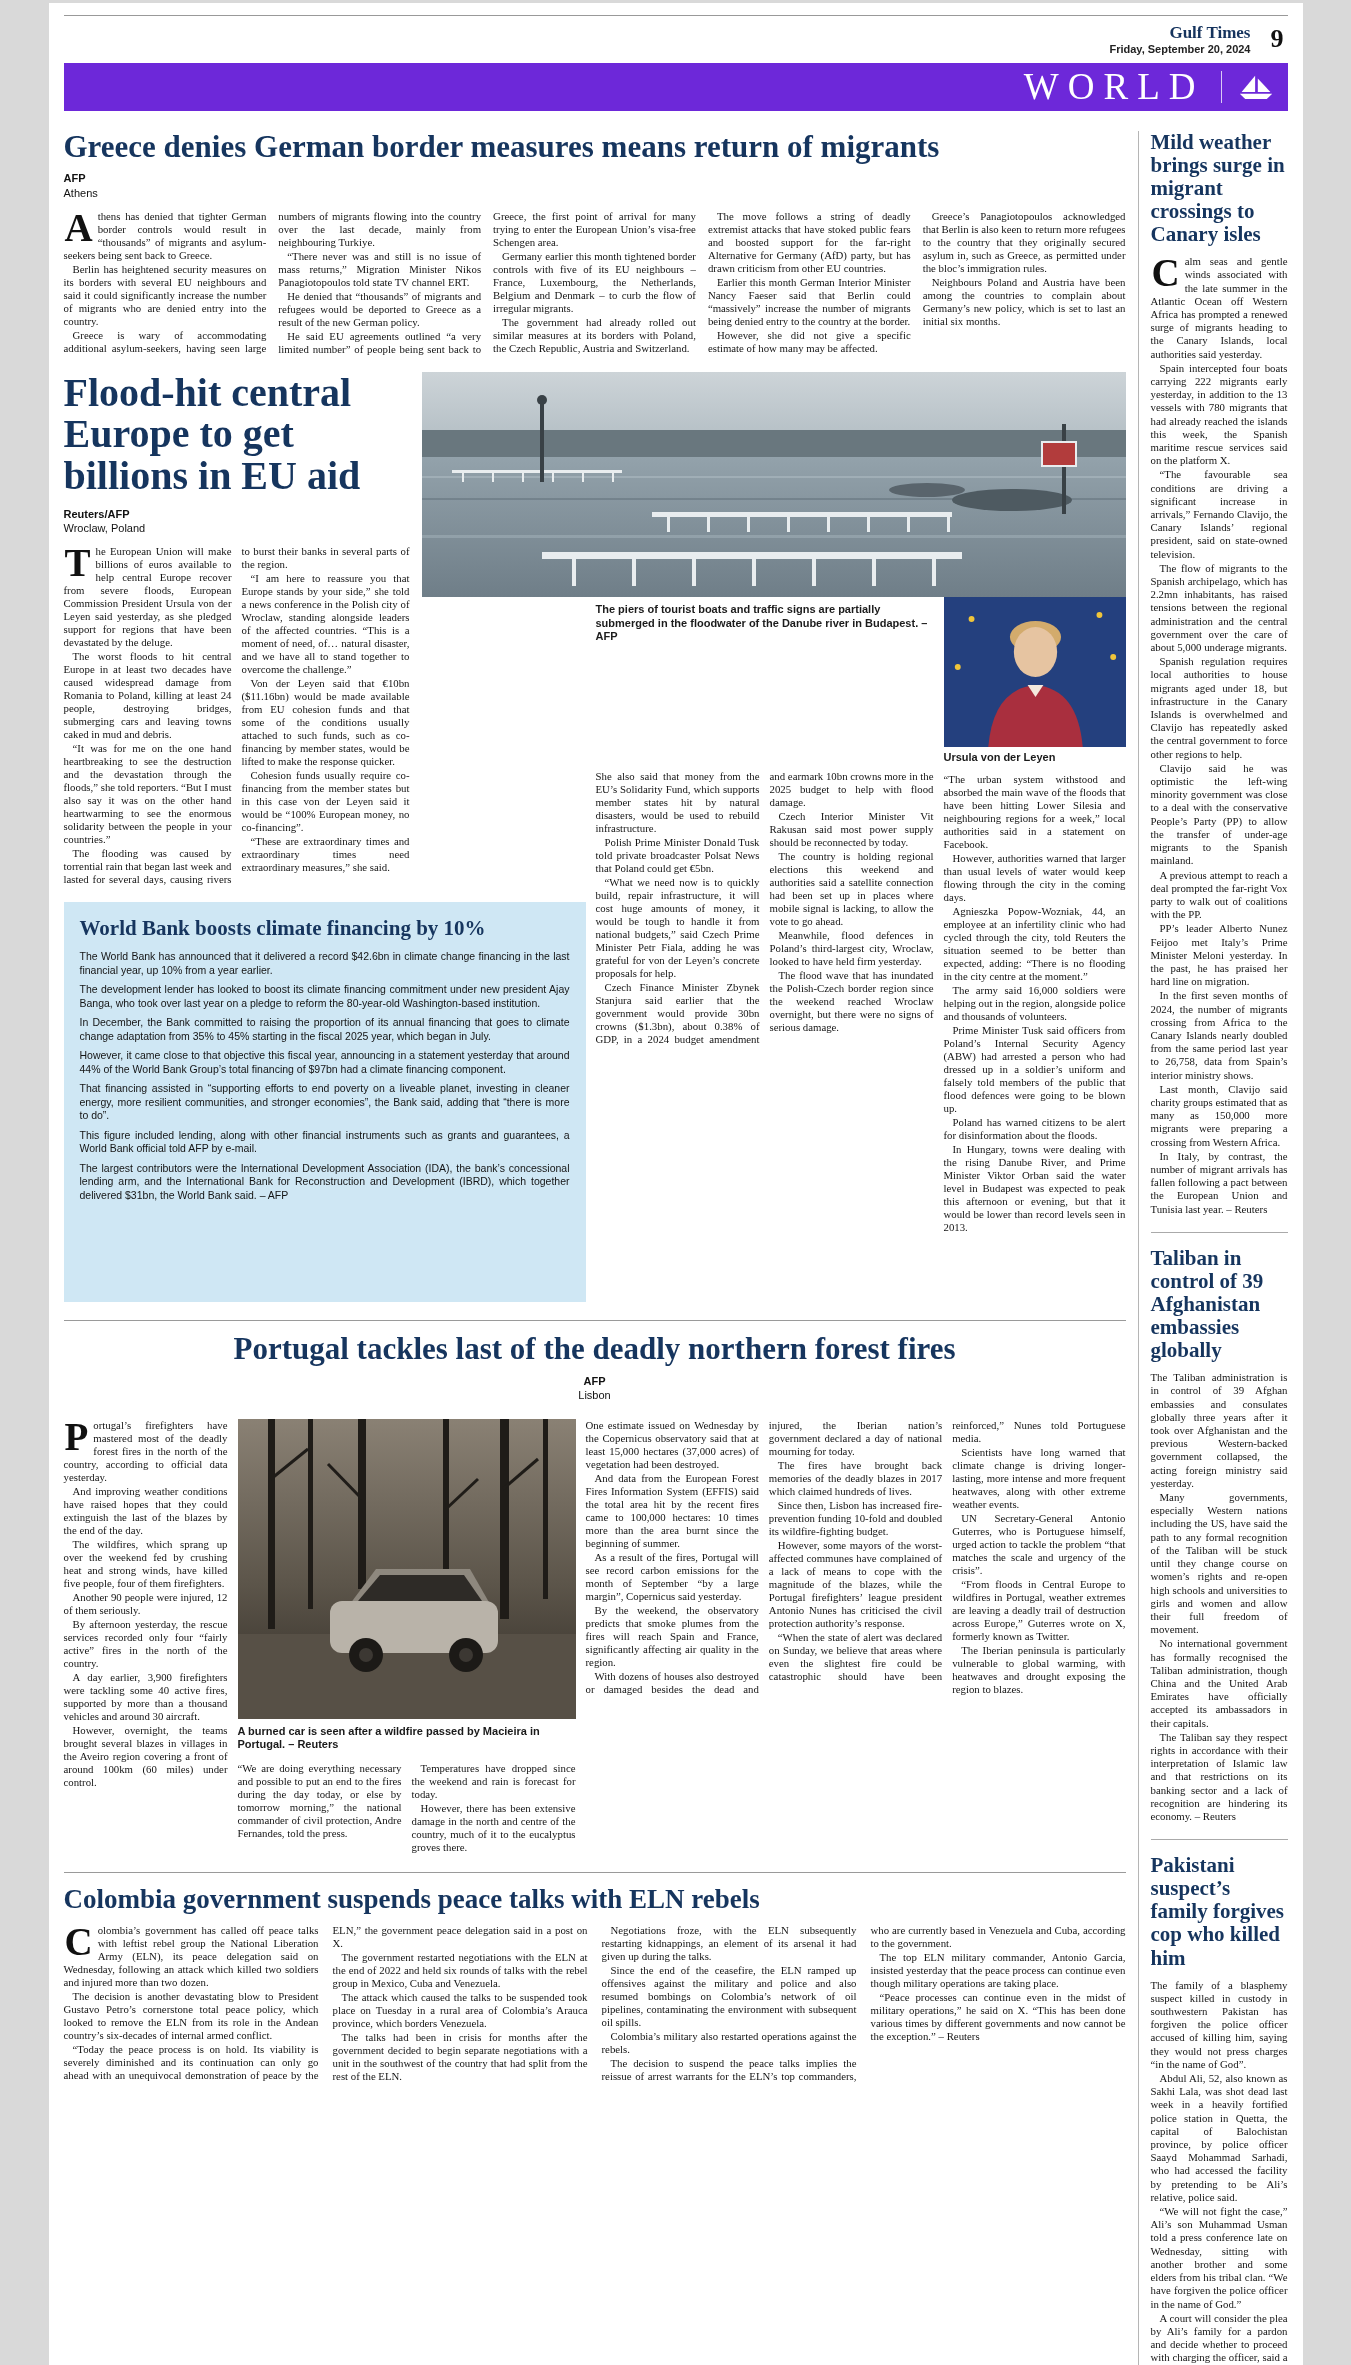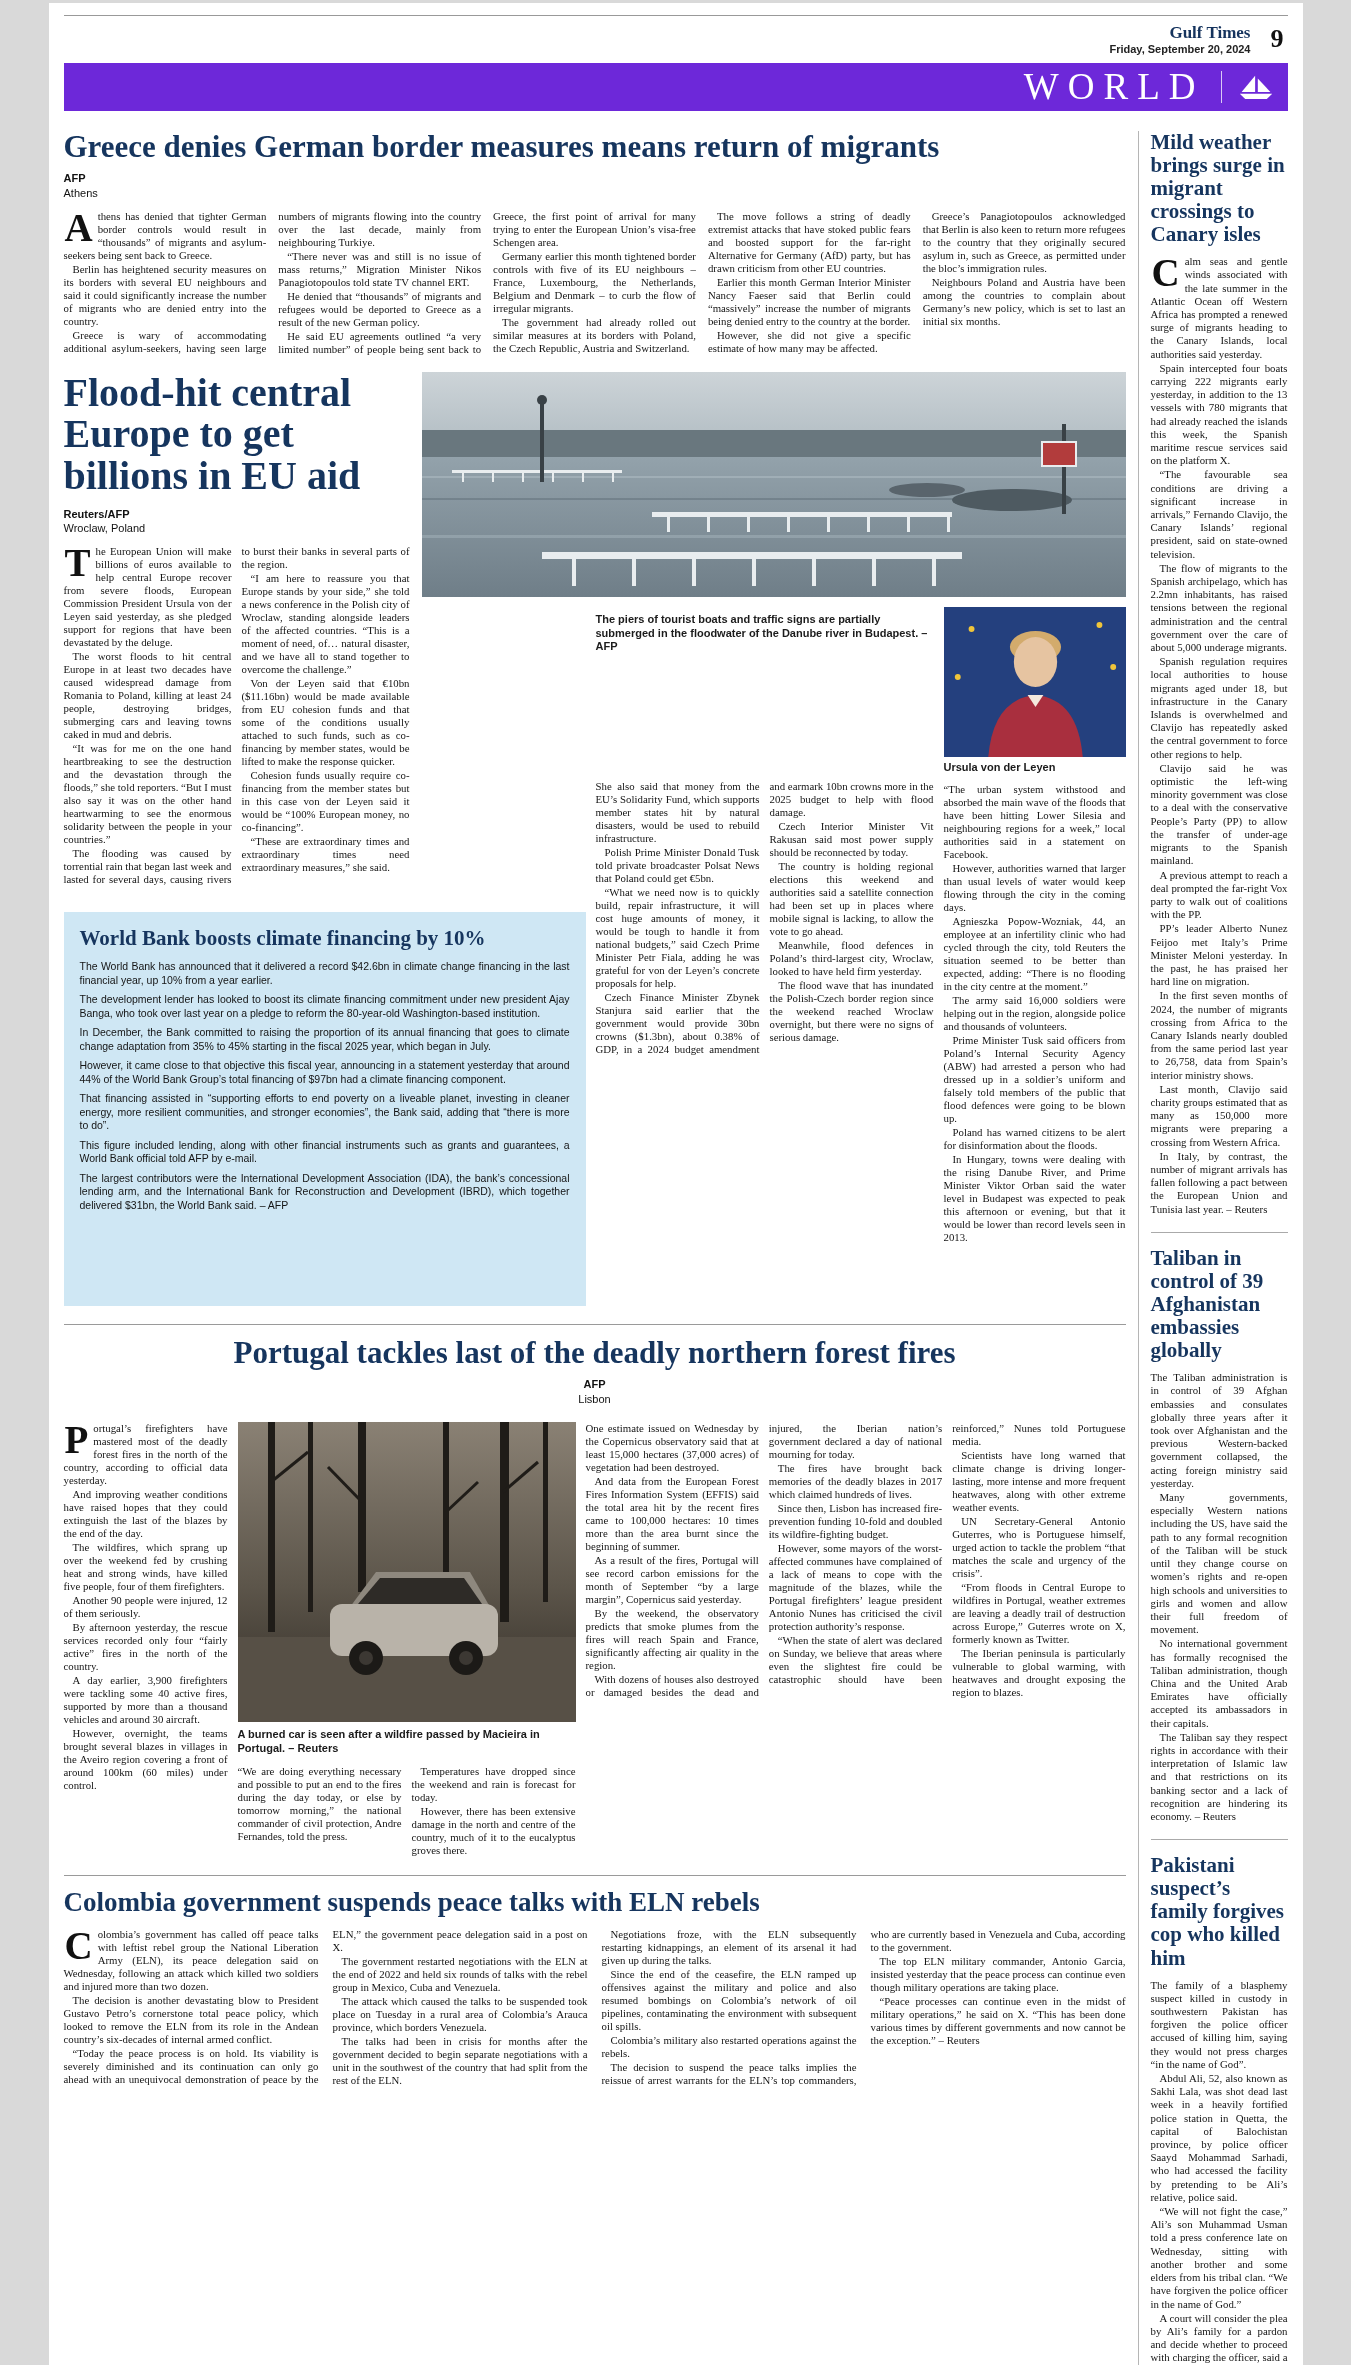--- a/index.html
+++ b/index.html
@@ -40,21 +40,21 @@
   .body p { margin:0 0 1px; }
   .body p + p { text-indent:9px; }
   .dropcap p:first-child::first-letter { float:left; font-size:39px; line-height:30px; padding:3px 5px 0 1px; font-weight:bold; color:#111; }
 
   .section-rule { border-top:1px solid #9a9a9a; margin:18px 0 12px; }
 
   
   .greece-body { column-count:5; column-gap:12px; }
 
   
-  .flood { display:grid; grid-template-columns:348px 164px 338px 182px; grid-template-rows:225px auto auto auto; gap:10px 10px;
+  .flood { display:grid; grid-template-columns:348px 164px 338px 182px; grid-template-rows:225px auto auto auto; gap:0 10px;
     grid-template-areas:
       "fleft fphoto fphoto fphoto"
       "fleft .      fcapt  furs"
       "fleft .      fmid   furs"
       "fwb   fwb    fmid   furs";
     margin-top:16px; }
   .f-left  { grid-area:fleft; padding-right:2px; }
   .f-photo { grid-area:fphoto; height:225px; }
   .f-capt  { grid-area:fcapt; font-family:"Liberation Sans", sans-serif; font-size:11px; font-weight:bold; line-height:1.25; padding:6px 0 10px; color:#1c1c1c; }
   .f-mid   { grid-area:fmid; }

